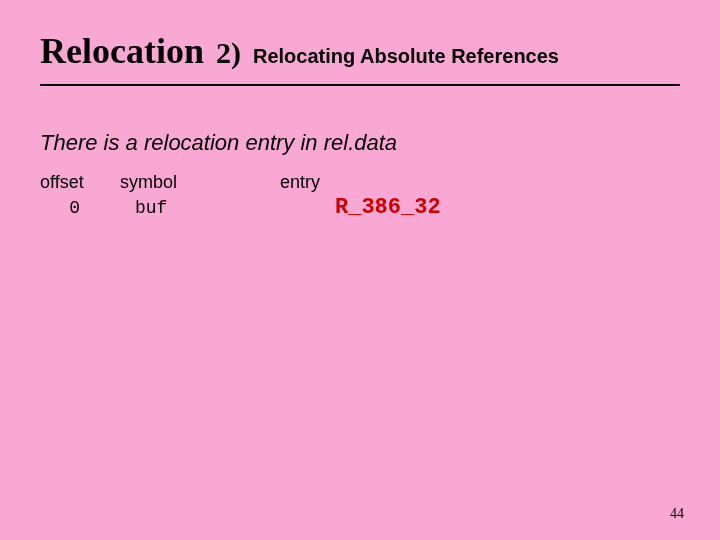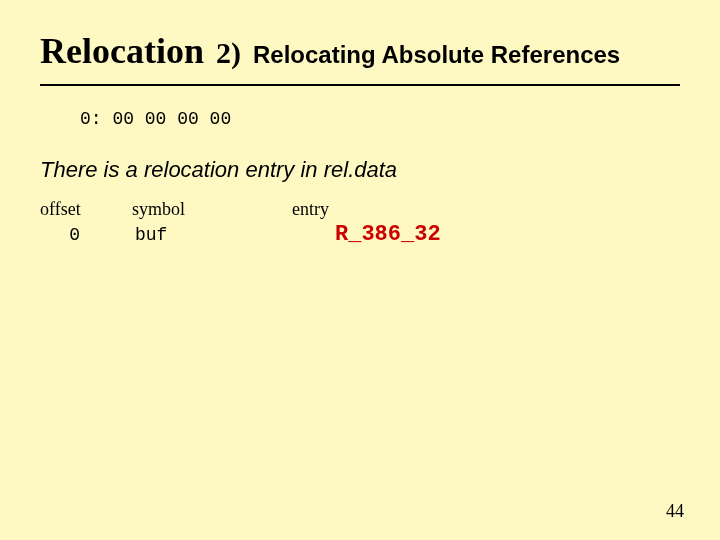--- a/index.html
+++ b/index.html
@@ -13,21 +13,21 @@
       height: 540px;
       background: #ffffff;
       font-family: 'Times New Roman', Times, serif;
       overflow: hidden;
       position: relative;
     }
 
     .slide-container {
       width: 720px;
       height: 540px;
-      background: #fef9c3;
+      background: #f9a8d4;
       padding: 30px 40px 30px 40px;
       display: flex;
       flex-direction: column;
     }
 
     .header-row {
       display: flex;
       align-items: baseline;
       gap: 12px;
       margin-bottom: 8px;
@@ -41,21 +41,21 @@
     }
 
     .title-num {
       font-size: 30px;
       font-weight: bold;
       color: #000000;
       font-family: 'Times New Roman', Times, serif;
     }
 
     .title-sub {
-      font-size: 24px;
+      font-size: 20px;
       font-weight: bold;
       color: #000000;
       font-family: Arial, sans-serif;
     }
 
     .divider {
       border: none;
       border-top: 2px solid #000000;
       margin-bottom: 20px;
       margin-top: 4px;
@@ -84,69 +84,68 @@
     .table-section {
       font-family: 'Courier New', Courier, monospace;
       font-size: 18px;
       color: #000000;
     }
 
     .page-number {
       position: absolute;
       bottom: 18px;
       right: 36px;
-      font-size: 18px;
+      font-size: 14px;
       color: #000000;
       font-family: 'Times New Roman', Times, serif;
     }
 
     .type-value {
       color: #cc0000;
       font-weight: bold;
       font-size: 22px;
       margin-left: 40px;
     }
 
     .header-cols {
       display: flex;
-      font-family: Liberation Serif, serif;
+      font-family: Liberation Sans, sans-serif;
       font-size: 18px;
       margin-bottom: 2px;
     }
 
     .data-cols {
       display: flex;
       font-family: 'Courier New', Courier, monospace;
       font-size: 18px;
       align-items: baseline;
     }
 
     .h-offset { width: 80px; }
-    .h-symbol { width: 160px; margin-left: 12px; }
+    .h-symbol { width: 160px; }
     .h-type   { width: 160px; }
 
     .d-offset { width: 40px; text-align: right; margin-right: 44px; }
     .d-symbol { width: 100px; margin-right: 60px; margin-left: 11px; }
     .d-type   {}
   </style>
 </head>
 <body>
 
 <div class="slide-container">
 
   <div class="header-row">
     <span class="title-main">Relocation</span>
     <span class="title-num">2)</span>
     <span class="title-sub">Relocating Absolute References</span>
   </div>
 
   <hr class="divider">
 
   <div class="code-block">
-    <div class="indent">0: 00 00 00 00</div>
   </div>
 
   <div class="section-text">There is a relocation entry in rel.data</div>
 
   <div class="table-section">
     <div class="header-cols">
       <span class="h-offset">offset</span>
       <span class="h-symbol">symbol</span>
       <span class="h-type">entry</span>
     </div>

